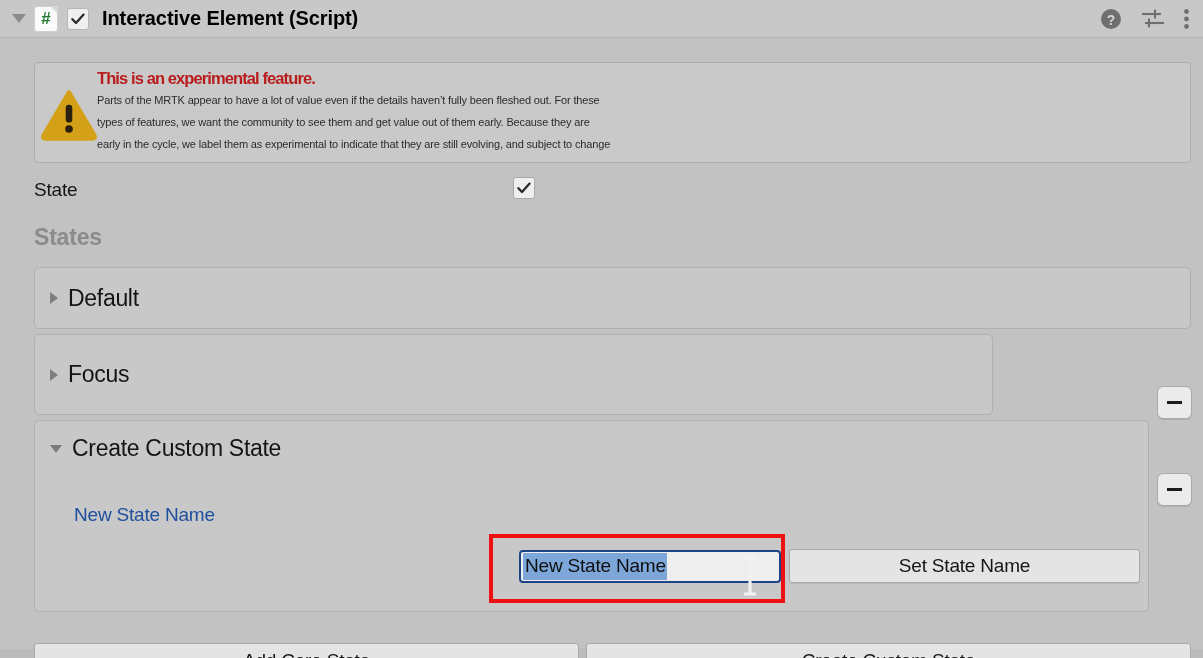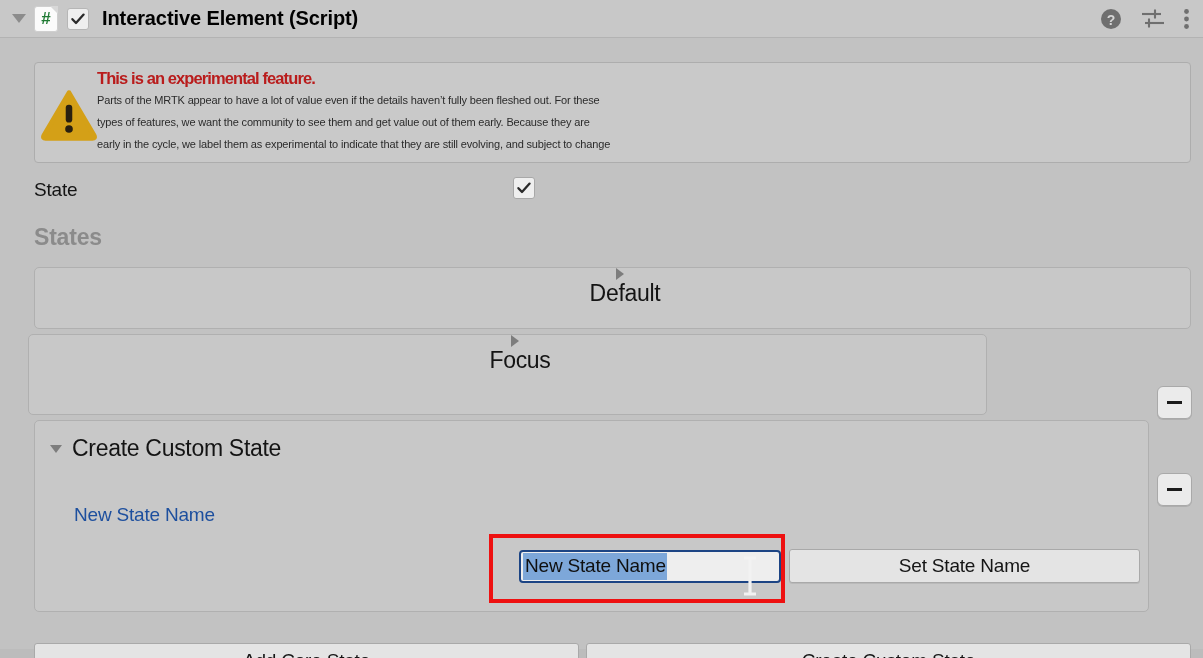--- a/index.html
+++ b/index.html
@@ -213,31 +213,30 @@
     background: #c8c8c8;
     border: 1px solid #b0b0b0;
     border-radius: 5px;
     box-sizing: border-box;
   }
   .panel-head {
     display: flex;
     align-items: center;
     height: 100%;
     padding-left: 15px;
-    flex-direction: column;
   }
   .panel-title {
     margin-left: 10px;
     font-size: 23px;
     color: #141414;
     letter-spacing: -0.3px;
   }
 
   #panel-default { left: 34px; top: 230px; width: 1157px; height: 62px; }
-  #panel-focus   { left: 28px; top: 297px; width: 959px; height: 81px; }
+  #panel-focus   { left: 34px; top: 297px; width: 959px; height: 81px; }
   #panel-custom  { left: 34px; top: 383px; width: 1115px; height: 192px; }
 
   .minus-btn {
     position: absolute;
     width: 35px; height: 33px;
     background: #ebebeb;
     border: 1px solid #a9a9a9;
     border-radius: 6px;
     box-sizing: border-box;
     display: flex;

